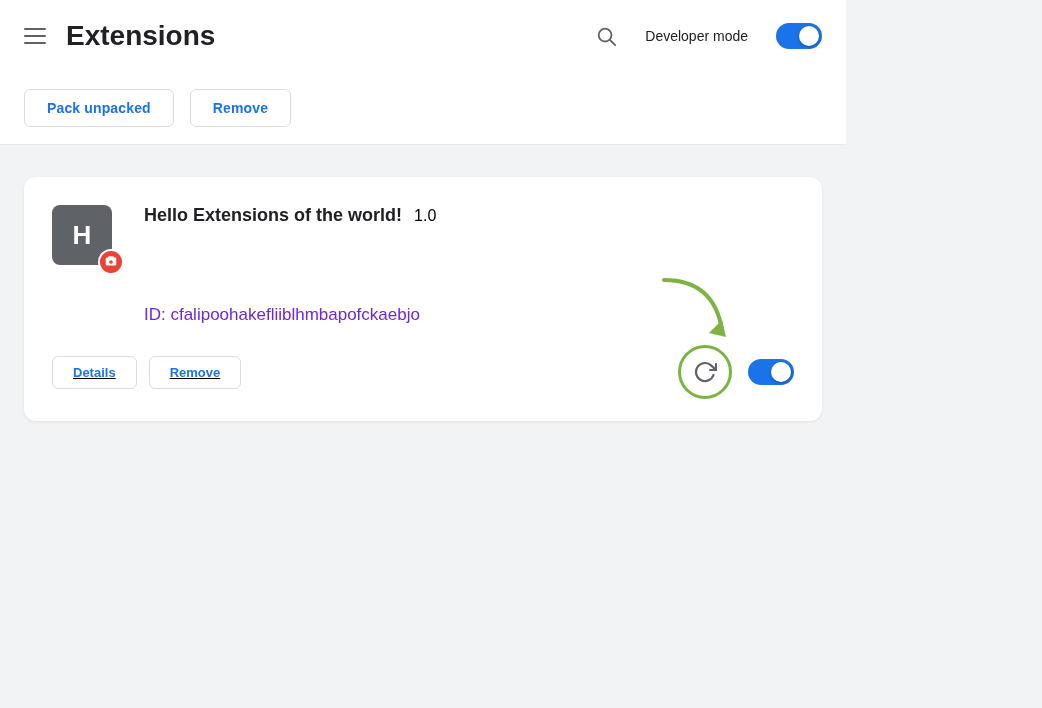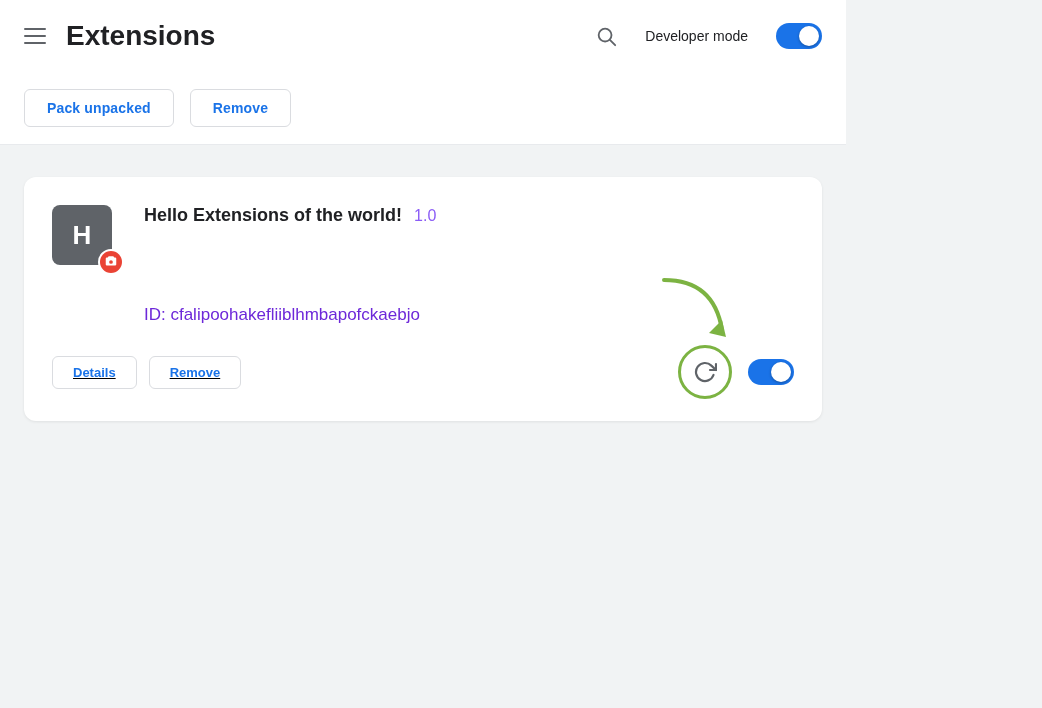--- a/index.html
+++ b/index.html
@@ -191,21 +191,21 @@
       align-items: baseline;
       gap: 12px;
     }
     .ext-name {
       font-size: 18px;
       font-weight: 600;
       color: #202124;
     }
     .ext-version {
       font-size: 16px;
-      color: #8b5cf6;
+      color: #000000;
     }
     .ext-desc {
       font-size: 14px;
       color: #5f6368;
     }
     .ext-id-row {
       font-size: 17px;
       color: #6d28d9;
       margin-bottom: 20px;
       padding-left: 92px;

